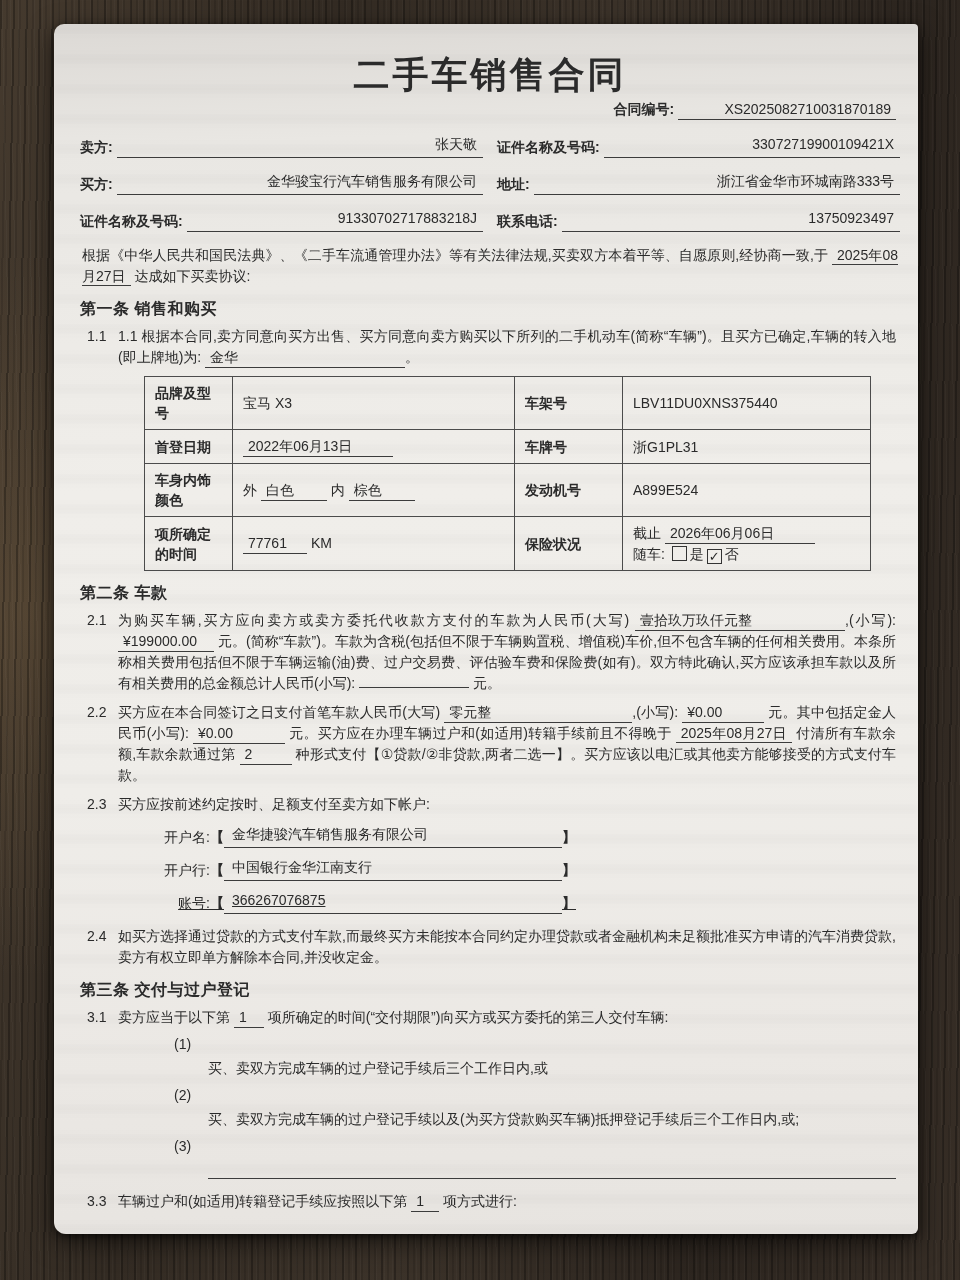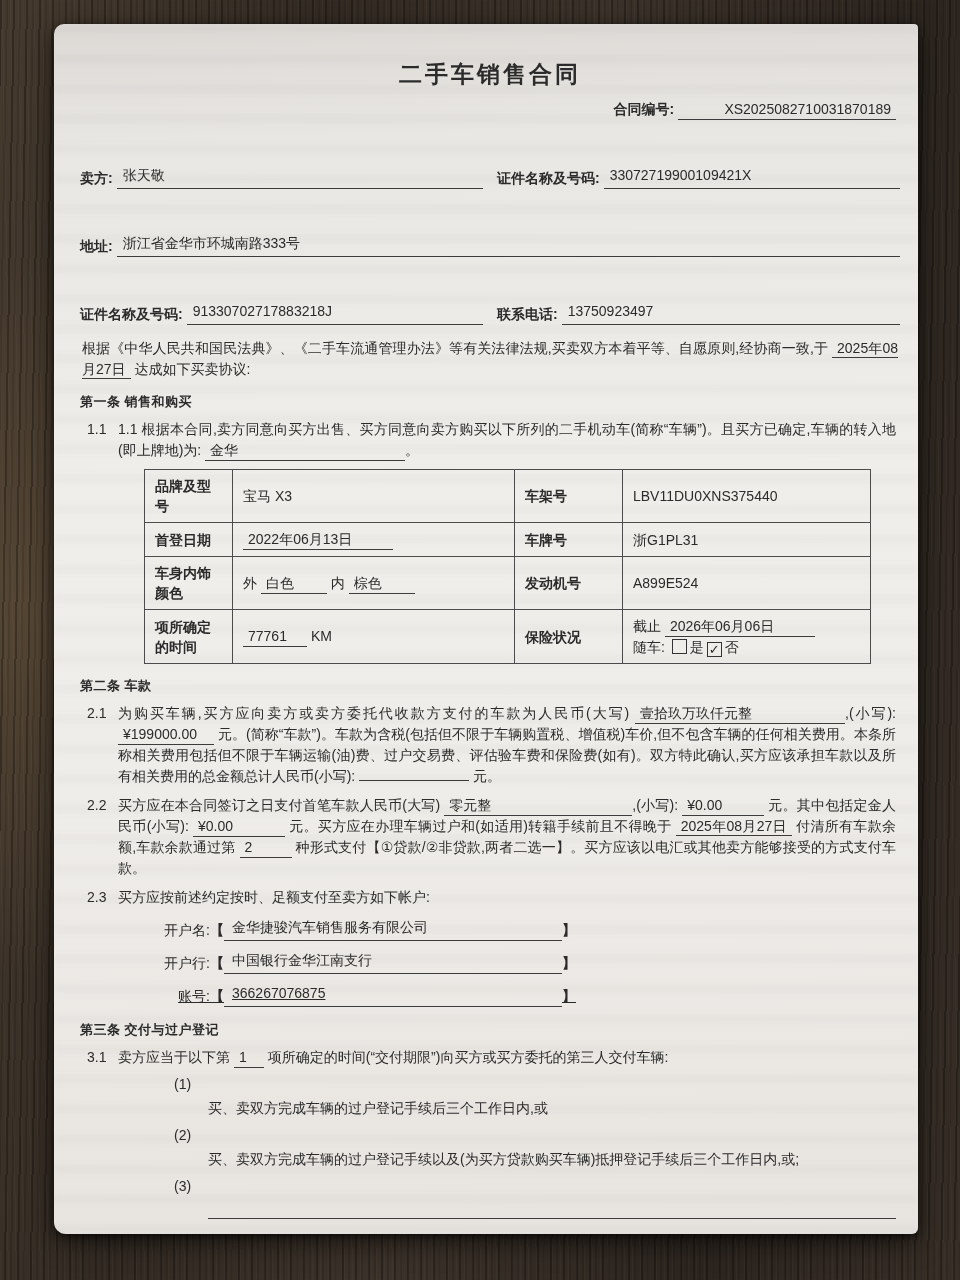--- a/index.html
+++ b/index.html
@@ -24,33 +24,33 @@
     font-size:14px; line-height:21px;
     overflow:hidden;
   }
   .paper::before { 
     content:""; position:absolute; inset:0; pointer-events:none;
     background:
       repeating-linear-gradient(0deg, rgba(90,90,100,.05) 0 10px, rgba(0,0,0,0) 10px 30px);
     filter:blur(2px); opacity:.55;
     mix-blend-mode:multiply;
   }
-  .doc-title { text-align:center; font-size:23px; font-weight:bold; letter-spacing:3px; margin:2px 0 14px; }
+  .doc-title { text-align:center; font-size:36px; font-weight:bold; letter-spacing:3px; margin:2px 0 14px; }
   .contract-row { text-align:right; margin:0 4px 14px 0; }
   .contract-row .lbl { font-weight:bold; }
   .u { border-bottom:1.5px solid #3c3c3c; padding:0 5px 1px; }
   .u.blk { display:inline-block; line-height:17px; }
   .u.fill { flex:1; display:block; height:19px; }
-  .hdr-row { display:flex; margin-bottom:13px; }
+  .hdr-row { display:flex; margin-bottom:13px;text-align:right; }
   .hdr-cell { display:flex; flex:1; align-items:flex-end; }
   .hdr-cell + .hdr-cell { margin-left:14px; }
   .hdr-cell .lbl { font-weight:bold; white-space:nowrap; margin-right:4px; }
-  .hdr-cell .val { flex:1; border-bottom:1.5px solid #3c3c3c; padding:0 6px 2px; white-space:nowrap;margin-top:31px; }
+  .hdr-cell .val { flex:1; border-bottom:1.5px solid #3c3c3c; padding:0 6px 2px; white-space:nowrap; }
   .preamble { text-align:justify; margin:10px 2px 8px 2px; }
-  .sec-h { font-size:13px; font-weight:bold; margin:11px 0 7px; letter-spacing:.5px; }
+  .sec-h { font-size:16px; font-weight:bold; margin:11px 0 7px; letter-spacing:.5px; }
   .item { display:flex; margin-bottom:8px; text-align:justify; }
   .inum { flex:none; width:38px; padding-left:7px; }
   .itext { flex:1; padding-right:4px; }
   table.veh { border-collapse:collapse; margin:4px 17px 6px 64px; table-layout:fixed; width:726px; }
   table.veh td { border:1.6px solid #4c4c4c; padding:6px 10px; vertical-align:middle; line-height:20px; }
   td.tl { font-weight:bold; }
   col.c1{width:88px;} col.c2{width:282px;} col.c3{width:108px;} col.c4{width:248px;}
   .cb { display:inline-block; width:15px; height:15px; border:1.8px solid #333; vertical-align:-2px;
         margin:0 3px; text-align:center; line-height:13px; font-size:13px; }
   .bank-line { display:flex; align-items:flex-end; margin:9px 0 0 44px; }
@@ -84,20 +84,24 @@
       <span class="val">张天敬</span>
     </div>
     <div class="hdr-cell">
       <span class="lbl">证件名称及号码:</span>
       <span class="val">33072719900109421X</span>
     </div>
   </div>
 
   <div class="hdr-row">
     <div class="hdr-cell">
+      <span class="lbl">买方:</span>
+      <span class="val">金华骏宝行汽车销售服务有限公司</span>
+    </div>
+    <div class="hdr-cell">
       <span class="lbl">地址:</span>
       <span class="val">浙江省金华市环城南路333号</span>
     </div>
   </div>
 
   <div class="hdr-row">
     <div class="hdr-cell">
       <span class="lbl">证件名称及号码:</span>
       <span class="val">91330702717883218J</span>
     </div>
@@ -180,20 +184,24 @@
     <span class="bval">中国银行金华江南支行</span>
     <span class="brk">】</span>
   </div>
   <div class="bank-line" style="margin-bottom:12px;text-decoration:underline;">
     <span class="blbl">账号:</span>
     <span class="brk">【</span>
     <span class="bval">366267076875</span>
     <span class="brk">】</span>
   </div>
 
+  <div class="item">
+    <span class="inum">2.4</span>
+    <span class="itext">如买方选择通过贷款的方式支付车款,而最终买方未能按本合同约定办理贷款或者金融机构未足额批准买方申请的汽车消费贷款,卖方有权立即单方解除本合同,并没收定金。</span>
+  </div>
 
   <div class="sec-h">第三条 交付与过户登记</div>
 
   <div class="item" style="margin-bottom:2px;">
     <span class="inum">3.1</span>
     <span class="itext">卖方应当于以下第 <span class="u blk" style="min-width: 30px;">1</span> 项所确定的时间(“交付期限”)向买方或买方委托的第三人交付车辆:</span>
   </div>
 
   <div class="sub">
     <span class="snum">(1)</span>

